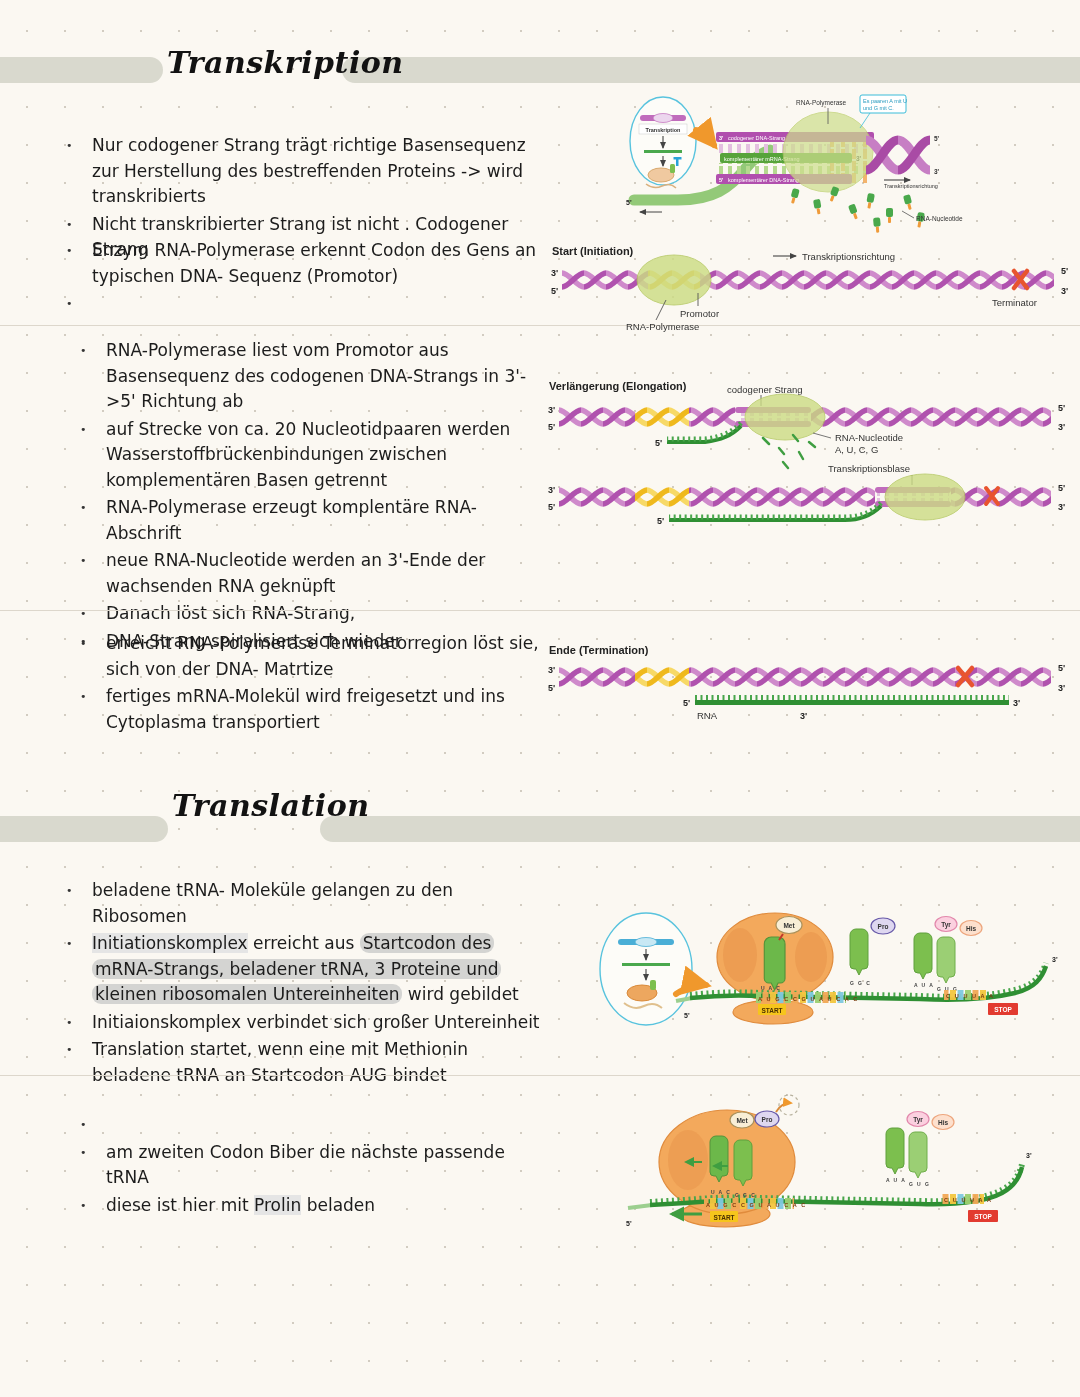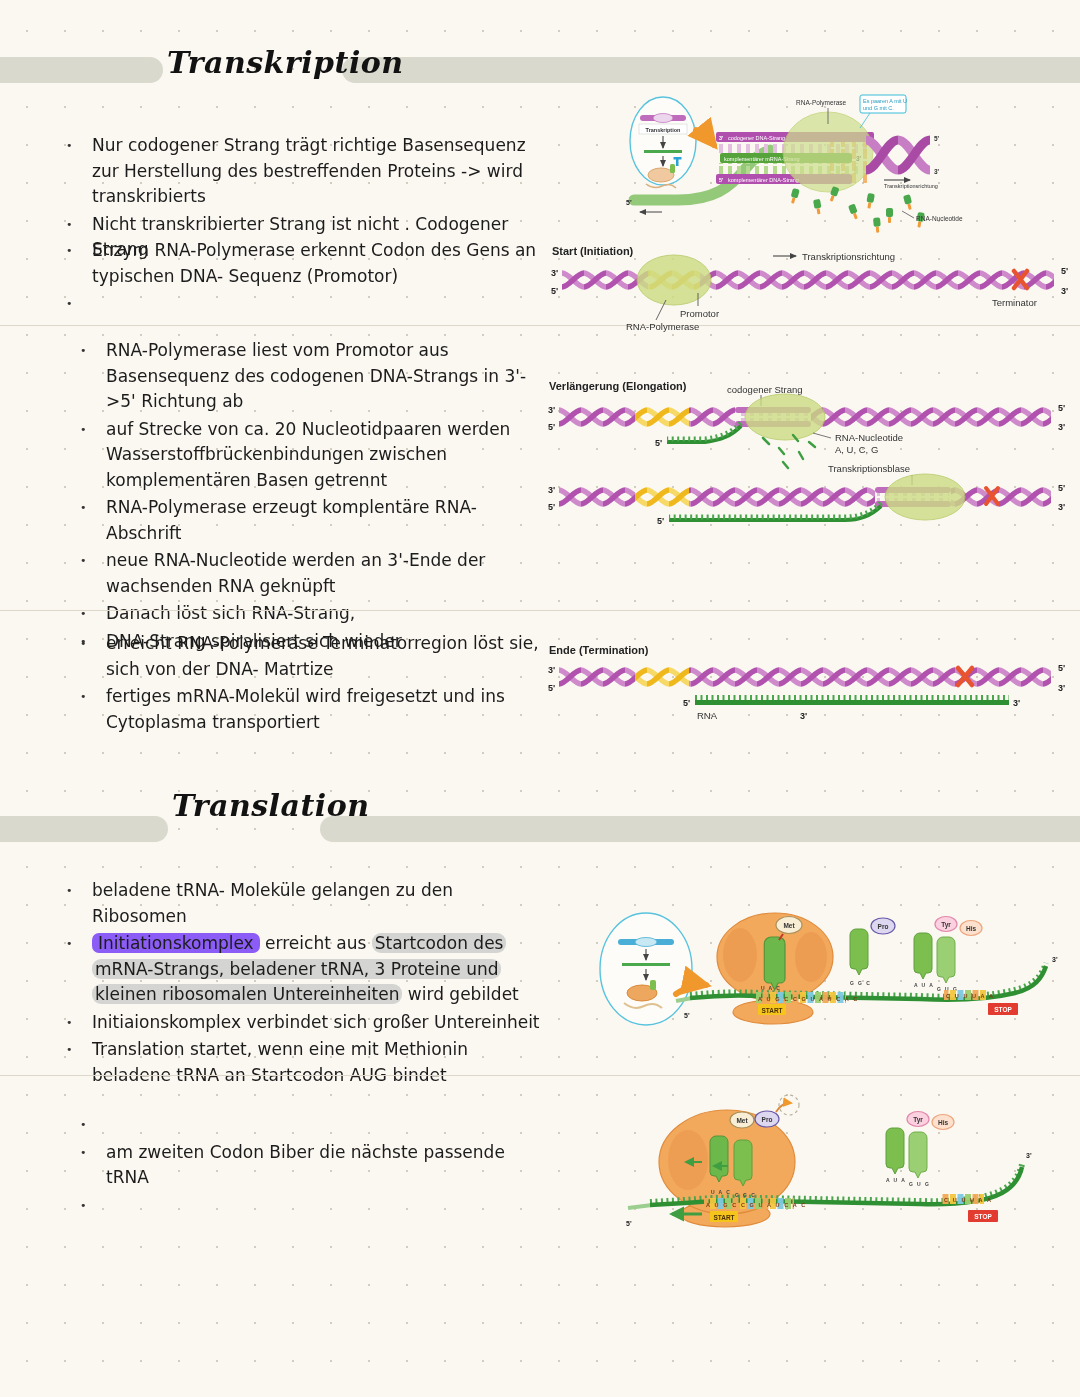--- a/index.html
+++ b/index.html
@@ -16,21 +16,21 @@
   .band-r{border-radius:13px 0 0 13px;right:0;}
   .script-title{
     position:absolute;
     font-family:"DejaVu Serif",serif;font-weight:700;font-style:italic;
     font-size:30px;color:#121212;letter-spacing:.5px;white-space:nowrap;
   }
   .divider{position:absolute;left:0;width:100%;height:1px;background:#ddd7cc;}
   .bullets{position:absolute;font-size:17px;line-height:25.5px;}
   .bi{display:flex;margin-bottom:2px;}
   .dot{flex:0 0 26px;text-align:left;font-size:11px;line-height:25.5px;color:#333;}
-  .hl-pink{background:#8b5cf6;border-radius:7px;padding:0 6px;}
+  .hl-pink{background:#e5e5e5;border-radius:0;padding:0 0;}
   .hl-gray{background:#d4d4d2;border-radius:9px;padding:0 3px;box-decoration-break:clone;-webkit-box-decoration-break:clone;}
   svg.diag{position:absolute;overflow:visible;}
   svg text{font-family:"Liberation Sans",sans-serif;}
   .dt{font-size:11px;font-weight:bold;fill:#222;}
   .dl{font-size:9.5px;fill:#333;}
   .dp{font-size:9px;font-weight:bold;fill:#222;}
   .t5{font-size:5.5px;fill:#333;}
   .t6{font-size:6.5px;fill:#333;}
   .t7{font-size:7px;font-weight:bold;fill:#222;}
   .wlab{font-size:5.5px;fill:#ffffff;}
@@ -184,20 +184,21 @@
 <div class="bullets" style="left:80px;top:1112px;width:470px;">
   <div class="bi">
       <span class="dot">•</span>
     </div>
   <div class="bi">
       <span class="dot">•</span>
       <span>am zweiten Codon Biber die nächste passende tRNA</span>
     </div>
   <div class="bi">
       <span class="dot">•</span>
+    <span><span>diese ist hier mit </span><span class="hl-pink">Prolin</span><span> beladen</span></span>
   </div>
 </div>
 
 <svg class="diag" style="left:618px;top:88px;" width="462" height="148" viewBox="0 0 462 148">
 
   <ellipse cx="45" cy="53" rx="33" ry="44" fill="#fdfcf8" stroke="#58c3de" stroke-width="1.4"></ellipse>
   <rect x="22" y="27" width="46" height="6" rx="3" fill="#c06cbc"></rect>
   <ellipse cx="45" cy="30" rx="10" ry="4.5" fill="#ecd6ee" stroke="#c06cbc" stroke-width="0.7"></ellipse>
   <rect x="21" y="36" width="48" height="10" fill="#ffffff" stroke="#c9c9c9" stroke-width="0.5"></rect>
   <text class="t5" x="45" y="43.5" text-anchor="middle" font-weight="bold">Transkription</text>

